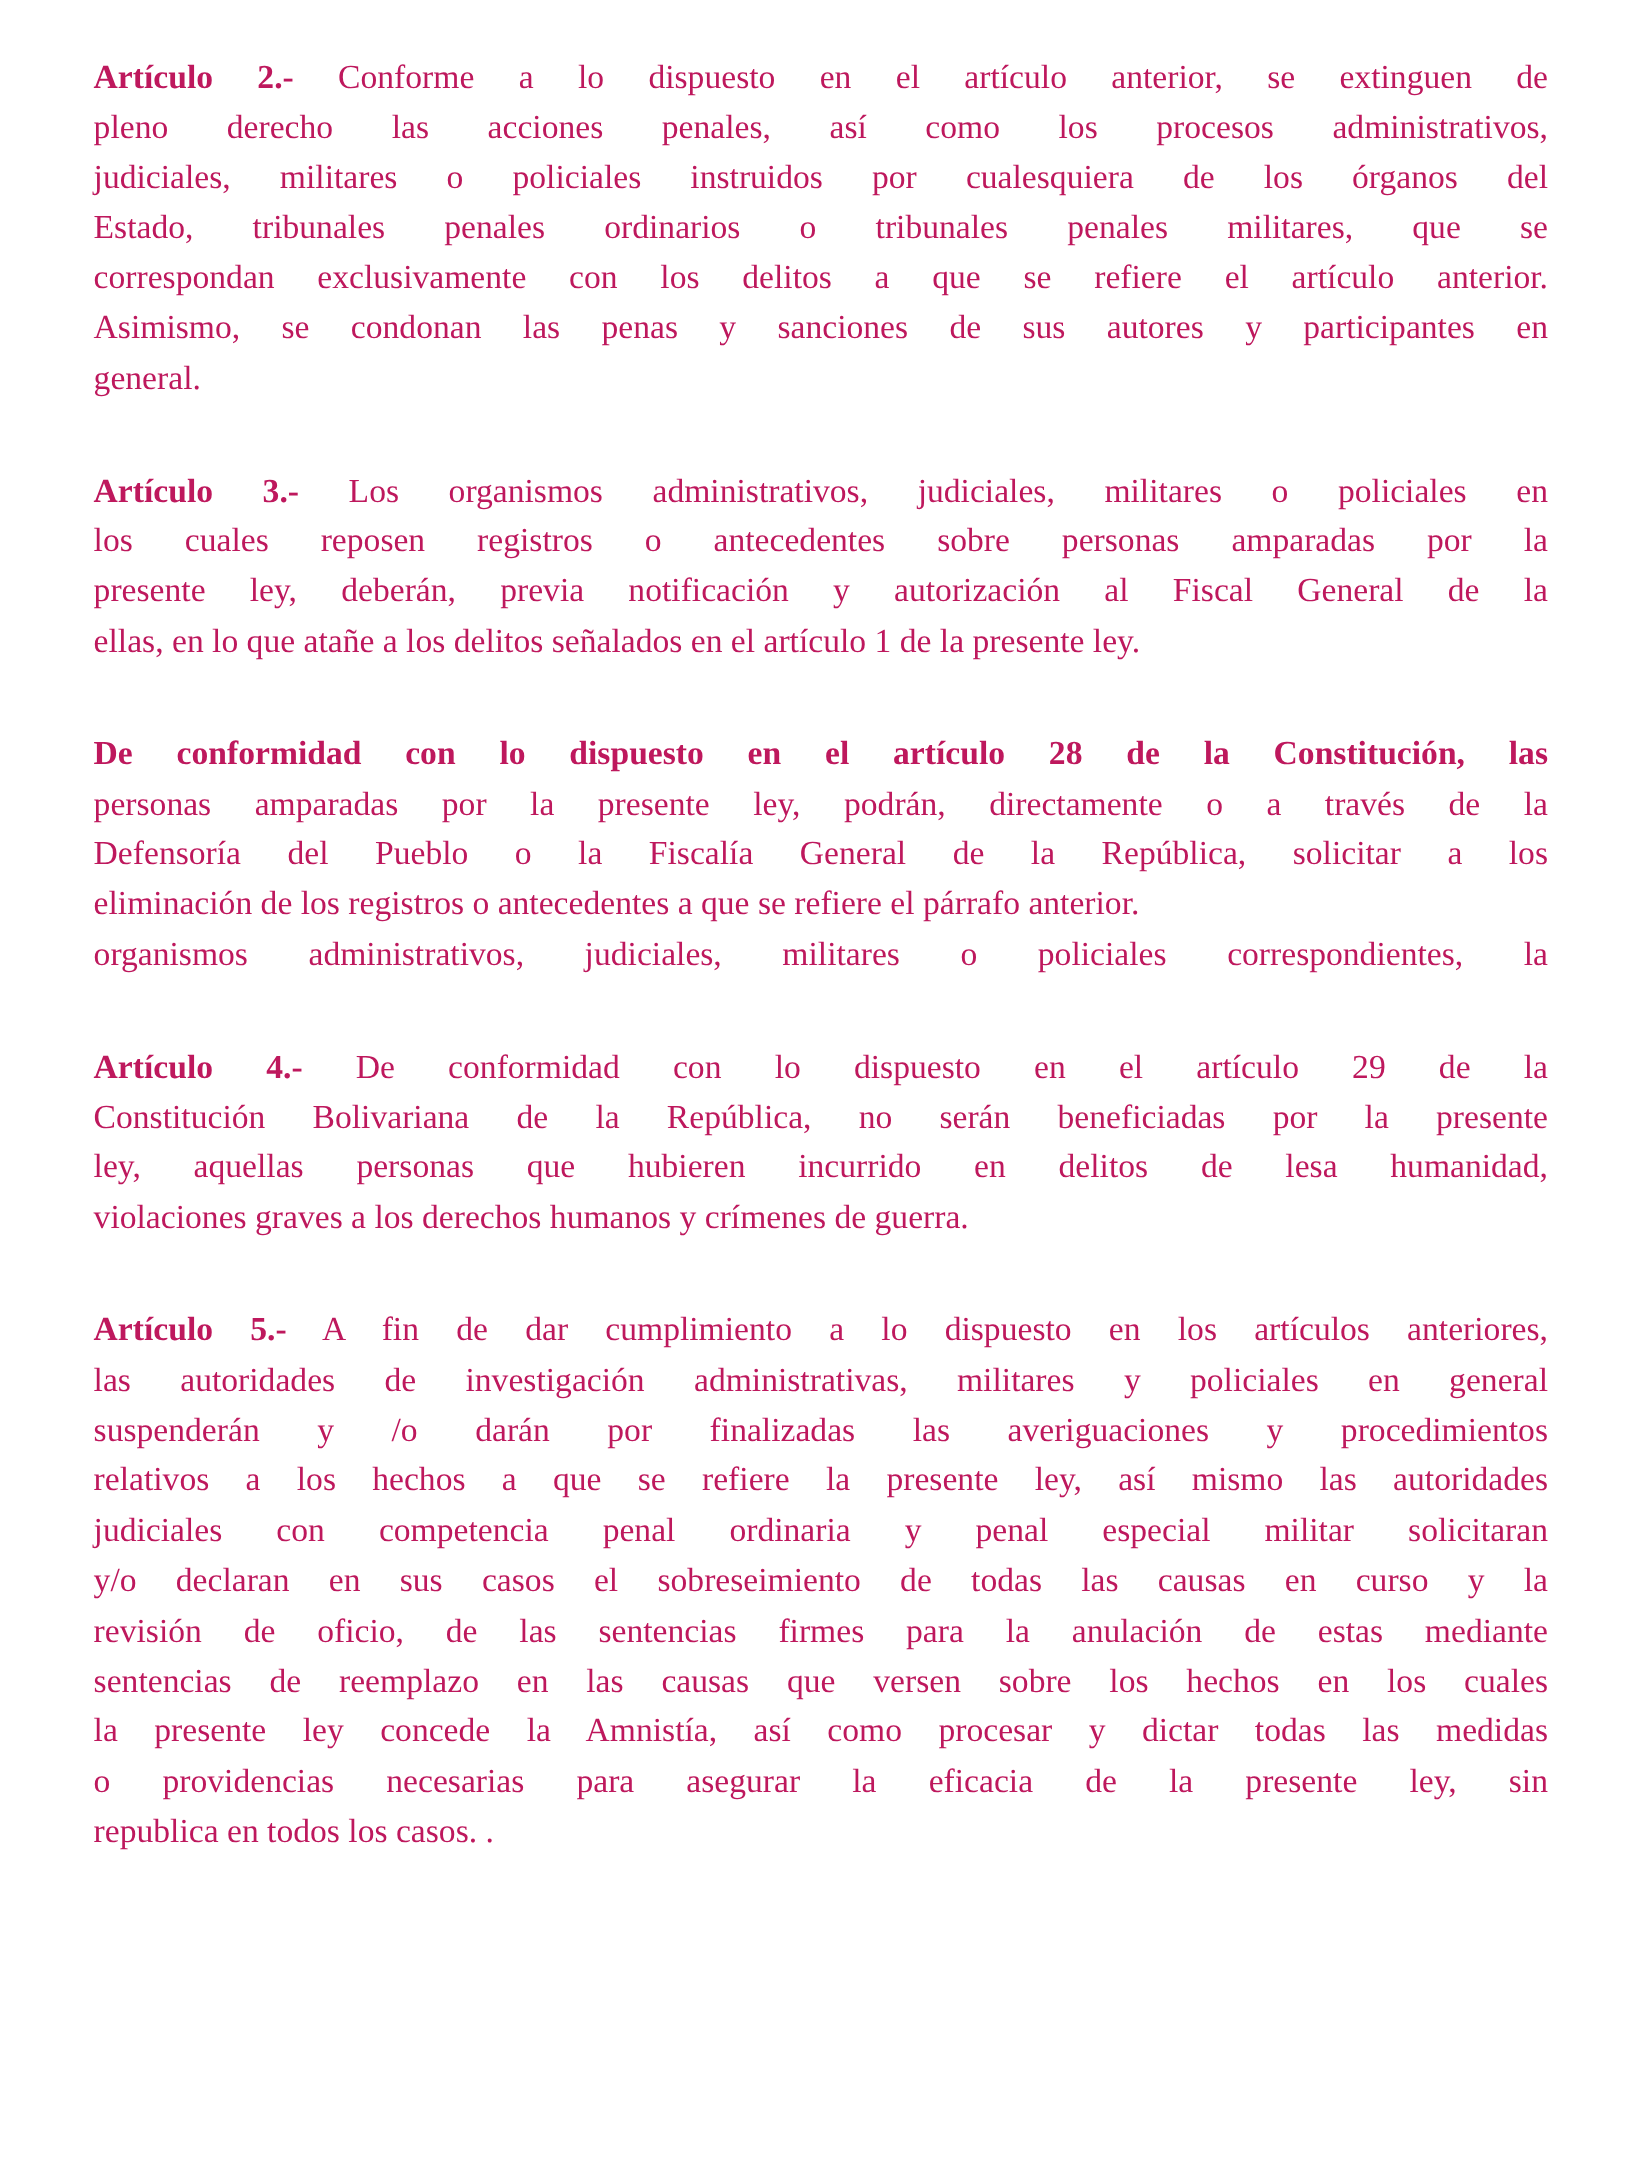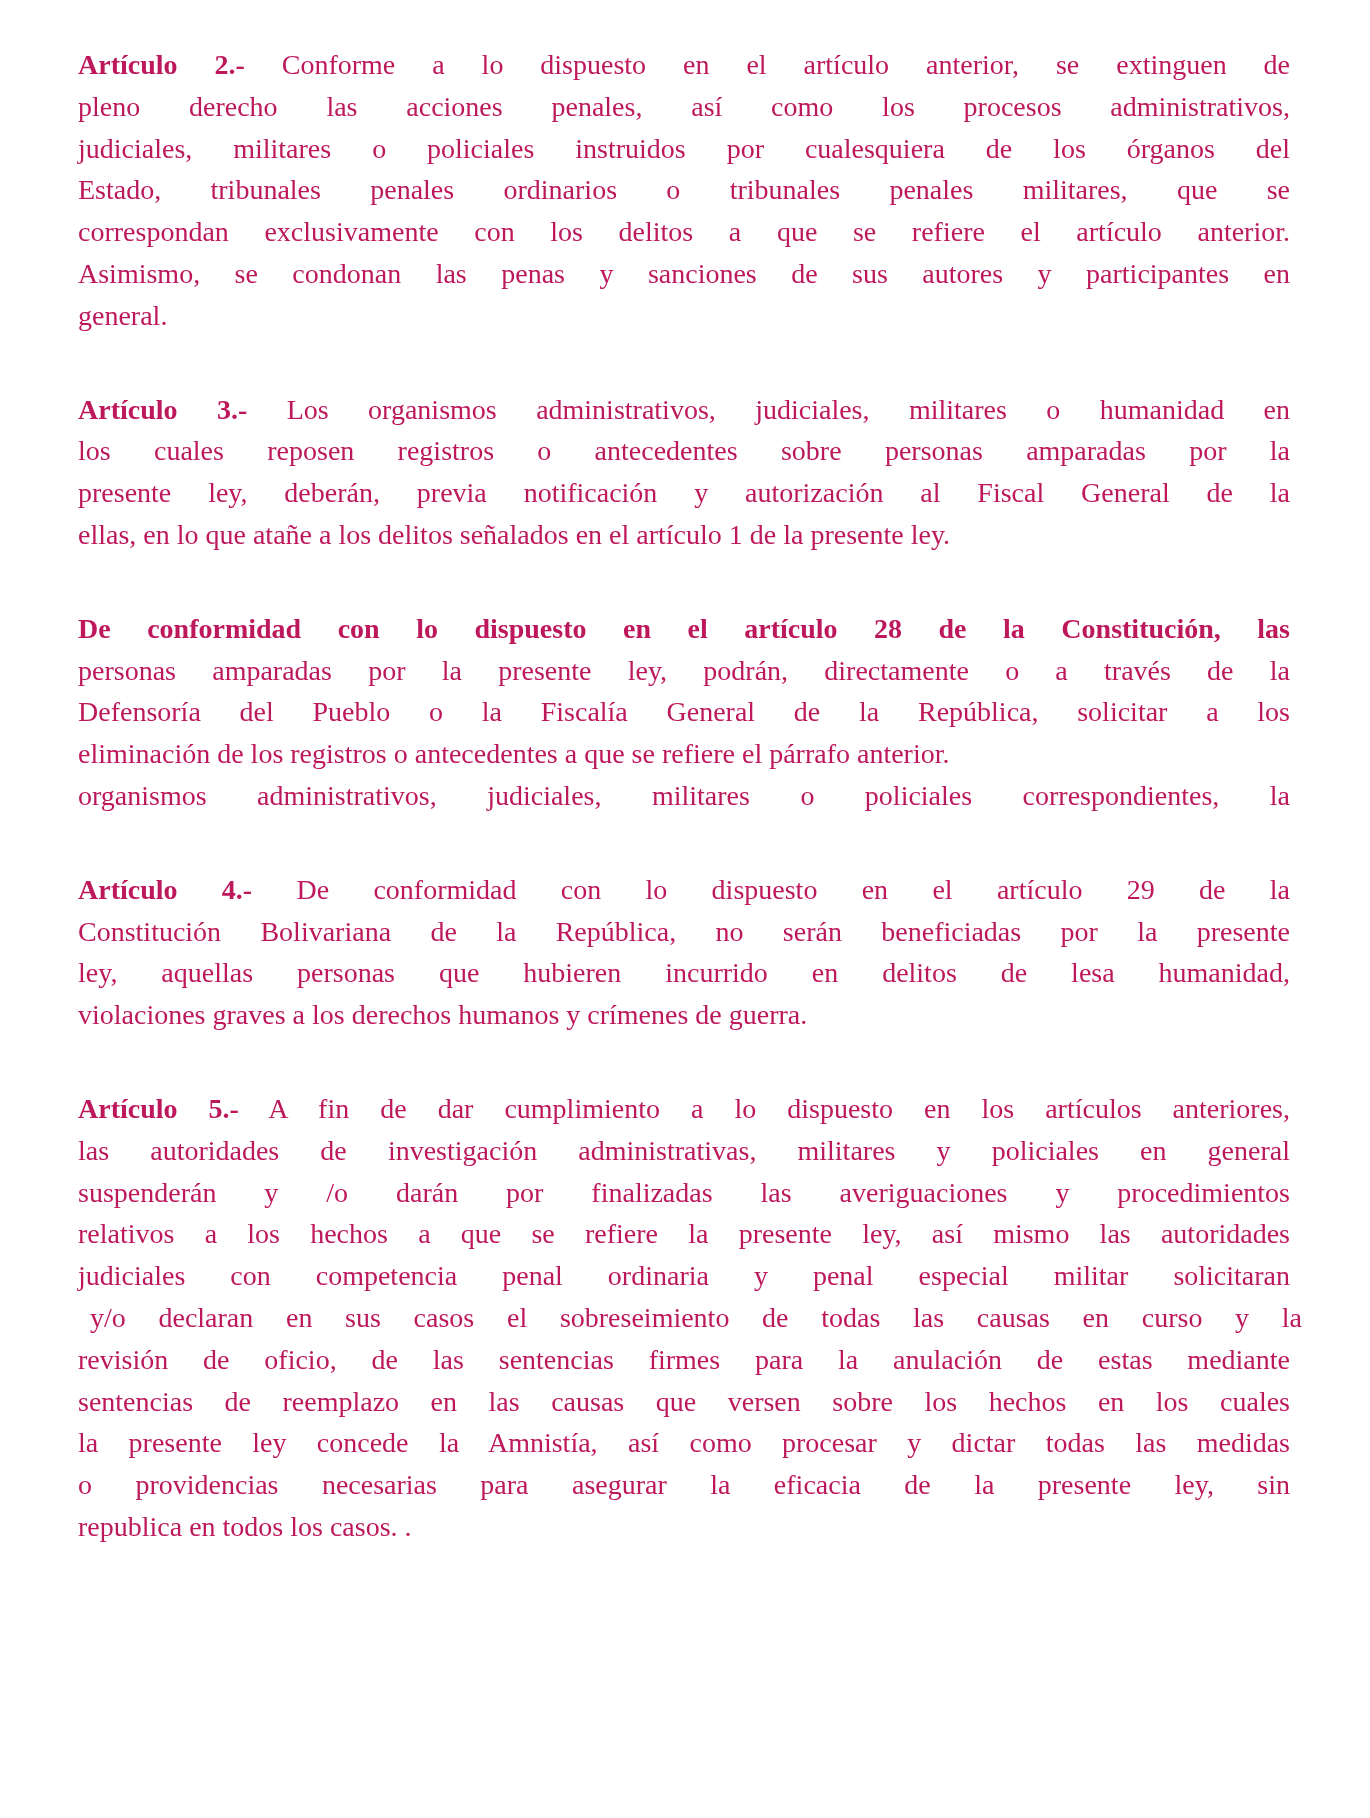--- a/index.html
+++ b/index.html
@@ -25,21 +25,21 @@
       <div class="para">
         <span class="line" style="display: block; width: 1212px; word-spacing: 14.7201px;"><span class="heading">Artículo 2.-</span><span> Conforme a lo dispuesto en el artículo anterior, se extinguen de</span></span>
         <span class="line" style="display: block; width: 1212px; word-spacing: 21.8889px;"><span>pleno derecho las acciones penales, así como los procesos administrativos,</span></span>
         <span class="line" style="display: block; width: 1212px; word-spacing: 15.2266px;"><span>judiciales, militares o policiales instruidos por cualesquiera de los órganos del</span></span>
         <span class="line" style="display: block; width: 1212px; word-spacing: 22.5191px;"><span>Estado, tribunales penales ordinarios o tribunales penales militares, que se</span></span>
         <span class="line" style="display: block; width: 1212px; word-spacing: 11.1392px;"><span>correspondan exclusivamente con los delitos a que se refiere el artículo anterior.</span></span>
         <span class="line" style="display: block; width: 1212px; word-spacing: 11.6914px;"><span>Asimismo, se condonan las penas y sanciones de sus autores y participantes en</span></span>
         <span class="line last"><span>general.</span></span>
       </div>
       <div class="para">
-        <span class="line" style="display: block; width: 1212px; word-spacing: 12.8194px;"><span class="heading">Artículo 3.-</span><span> Los organismos administrativos, judiciales, militares o humanidad en</span></span>
+        <span class="line" style="display: block; width: 1212px; word-spacing: 12.8194px;"><span class="heading">Artículo 3.-</span><span> Los organismos administrativos, judiciales, militares o policiales en</span></span>
         <span class="line" style="display: block; width: 1212px; word-spacing: 18.1031px;"><span>los cuales reposen registros o antecedentes sobre personas amparadas por la</span></span>
         <span class="line" style="display: block; width: 1212px; word-spacing: 12.6335px;"><span>presente ley, deberán, previa notificación y autorización al Fiscal General de la</span></span>
         <span class="line last"><span>ellas, en lo que atañe a los delitos señalados en el artículo 1 de la presente ley.</span></span>
       </div>
       <div class="para">
         <span class="line" style="display: block; width: 1212px; word-spacing: 18.4583px; font-weight: bold;"><span>De conformidad con lo dispuesto en el artículo 28 de la Constitución, las</span></span>
         <span class="line" style="display: block; width: 1212px; word-spacing: 13.8607px;"><span>personas amparadas por la presente ley, podrán, directamente o a través de la</span></span>
         <span class="line" style="display: block; width: 1212px; word-spacing: 16.8932px;"><span>Defensoría del Pueblo o la Fiscalía General de la República, solicitar a los</span></span>
         <span class="line last"><span>eliminación de los registros o antecedentes a que se refiere el párrafo anterior.</span></span>
         <span class="line" style="display: block; width: 1212px; word-spacing: 15.6786px;"><span>organismos administrativos, judiciales, militares o policiales correspondientes, la</span></span>
@@ -49,21 +49,21 @@
         <span class="line" style="display: block; width: 1212px; word-spacing: 13.2859px;"><span>Constitución Bolivariana de la República, no serán beneficiadas por la presente</span></span>
         <span class="line" style="display: block; width: 1212px; word-spacing: 18.8859px;"><span>ley, aquellas personas que hubieren incurrido en delitos de lesa humanidad,</span></span>
         <span class="line last"><span>violaciones graves a los derechos humanos y crímenes de guerra.</span></span>
       </div>
       <div class="para">
         <span class="line" style="display: block; width: 1212px; word-spacing: 9.19231px;"><span class="heading">Artículo 5.-</span><span> A fin de dar cumplimiento a lo dispuesto en los artículos anteriores,</span></span>
         <span class="line" style="display: block; width: 1212px; word-spacing: 12.5556px;"><span>las autoridades de investigación administrativas, militares y policiales en general</span></span>
         <span class="line" style="display: block; width: 1212px; word-spacing: 20.8472px;"><span>suspenderán y /o darán por finalizadas las averiguaciones y procedimientos</span></span>
         <span class="line" style="display: block; width: 1212px; word-spacing: 9.64844px;"><span>relativos a los hechos a que se refiere la presente ley, así mismo las autoridades</span></span>
         <span class="line" style="display: block; width: 1212px; word-spacing: 17.2899px;"><span>judiciales con competencia penal ordinaria y penal especial militar solicitaran</span></span>
-        <span class="line" style="display: block; width: 1212px; word-spacing: 12.6574px; margin-left: 12px;"><span>y/o declaran en sus casos el sobreseimiento de todas las causas en curso y la</span></span>
+        <span class="line" style="display: block; width: 1212px; word-spacing: 12.6574px;"><span>y/o declaran en sus casos el sobreseimiento de todas las causas en curso y la</span></span>
         <span class="line" style="display: block; width: 1212px; word-spacing: 12.1771px;"><span>revisión de oficio, de  las sentencias firmes para la anulación de estas mediante</span></span>
         <span class="line" style="display: block; width: 1212px; word-spacing: 9.78726px;"><span>sentencias de reemplazo en las causas que versen sobre los hechos en los cuales</span></span>
         <span class="line" style="display: block; width: 1212px; word-spacing: 8.40505px;"><span>la presente ley concede la Amnistía, así como procesar y dictar todas las medidas</span></span>
         <span class="line" style="display: block; width: 1212px; word-spacing: 20.6207px;"><span>o providencias necesarias para asegurar la eficacia de la presente ley, sin</span></span>
         <span class="line last"><span>republica en todos los casos.  .</span></span>
       </div>
     </div>
 </div>
 
 </body></html>

